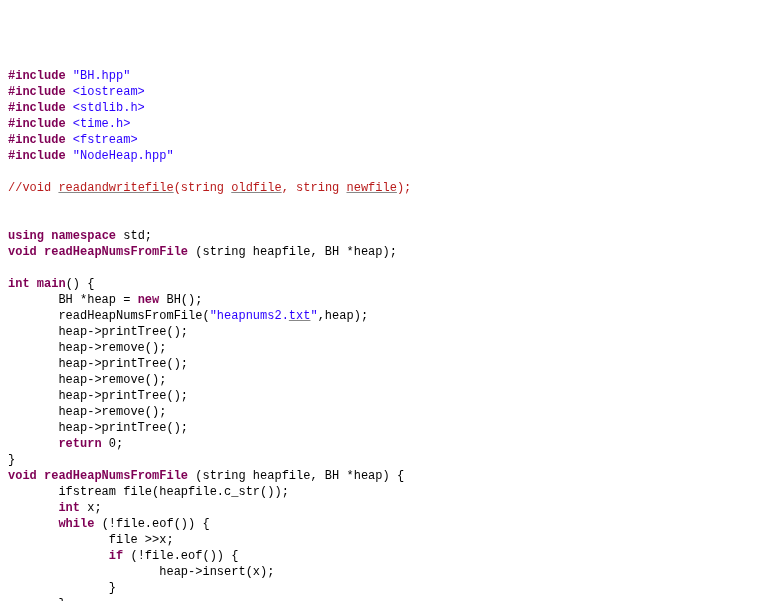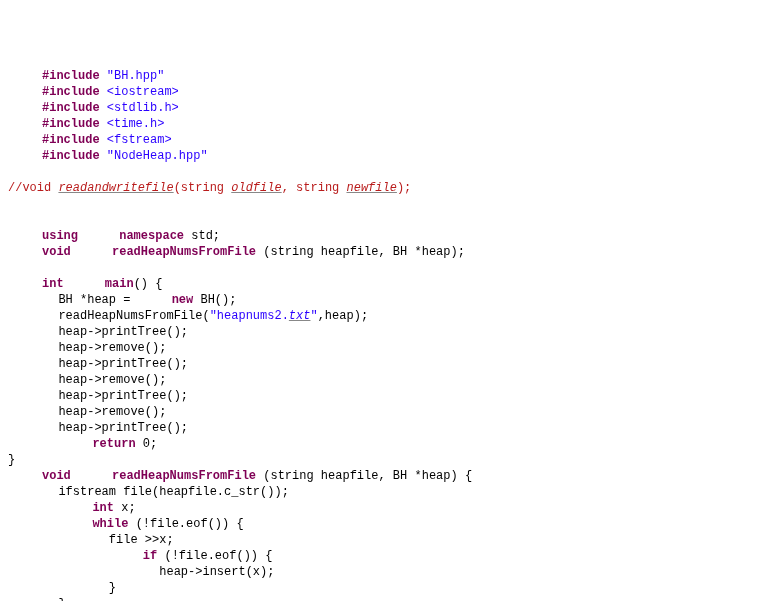--- a/index.html
+++ b/index.html
@@ -10,24 +10,24 @@
     font-size: 12px;
     line-height: 16px;
     white-space: pre;
     color: #000000;
     width: 768px;
     height: 601px;
     box-sizing: border-box;
     overflow: hidden;
   }
   .line { min-height: 16px; }
-  .kw { color: #7f0055; font-weight: bold; margin-left: 34px; }       
+  .kw { color: #7f0055; font-weight: bold; }       
   .str { color: #2a00ff; }                          
   .cmt { color: #b91c1c; }                          
-  .und { text-decoration: underline; text-decoration-color: #888; font-style: italic; }
+  .und { text-decoration: underline; text-decoration-color: #888; }
 </style>
 </head>
 <body>
 
 
 
 <div id="editor"><div class="line"><span class="kw">#include</span><span> </span><span class="str">"BH.hpp"</span></div><div class="line"><span class="kw">#include</span><span> </span><span class="str">&lt;iostream&gt;</span></div><div class="line"><span class="kw">#include</span><span> </span><span class="str">&lt;stdlib.h&gt;</span></div><div class="line"><span class="kw">#include</span><span> </span><span class="str">&lt;time.h&gt;</span></div><div class="line"><span class="kw">#include</span><span> </span><span class="str">&lt;fstream&gt;</span></div><div class="line"><span class="kw">#include</span><span> </span><span class="str">"NodeHeap.hpp"</span></div><div class="line"></div><div class="line"><span class="cmt">//void </span><span class="cmt und">readandwritefile</span><span class="cmt">(string </span><span class="cmt und">oldfile</span><span class="cmt">, string </span><span class="cmt und">newfile</span><span class="cmt">);</span></div><div class="line"></div><div class="line"></div><div class="line"><span class="kw">using</span><span> </span><span class="kw">namespace</span><span> std;</span></div><div class="line"><span class="kw">void</span><span class="kw"> readHeapNumsFromFile</span><span> (string heapfile, BH *heap);</span></div><div class="line"></div><div class="line"><span class="kw">int</span><span class="kw"> main</span><span>() {</span></div><div class="line"><span>       BH *heap = </span><span class="kw">new</span><span> BH();</span></div><div class="line"><span>       readHeapNumsFromFile(</span><span class="str">"heapnums2.</span><span class="str und">txt</span><span class="str">"</span><span>,heap);</span></div><div class="line"><span>       heap-&gt;printTree();</span></div><div class="line"><span>       heap-&gt;remove();</span></div><div class="line"><span>       heap-&gt;printTree();</span></div><div class="line"><span>       heap-&gt;remove();</span></div><div class="line"><span>       heap-&gt;printTree();</span></div><div class="line"><span>       heap-&gt;remove();</span></div><div class="line"><span>       heap-&gt;printTree();</span></div><div class="line"><span>       </span><span class="kw">return</span><span> 0;</span></div><div class="line"><span>}</span></div><div class="line"><span class="kw">void</span><span class="kw"> readHeapNumsFromFile</span><span> (string heapfile, BH *heap) {</span></div><div class="line"><span>       ifstream file(heapfile.c_str());</span></div><div class="line"><span>       </span><span class="kw">int</span><span> x;</span></div><div class="line"><span>       </span><span class="kw">while</span><span> (!file.eof()) {</span></div><div class="line"><span>              file &gt;&gt;x;</span></div><div class="line"><span>              </span><span class="kw">if</span><span> (!file.eof()) {</span></div><div class="line"><span>                     heap-&gt;insert(x);</span></div><div class="line"><span>              }</span></div><div class="line"><span>       }</span></div></div>
 
 
 

